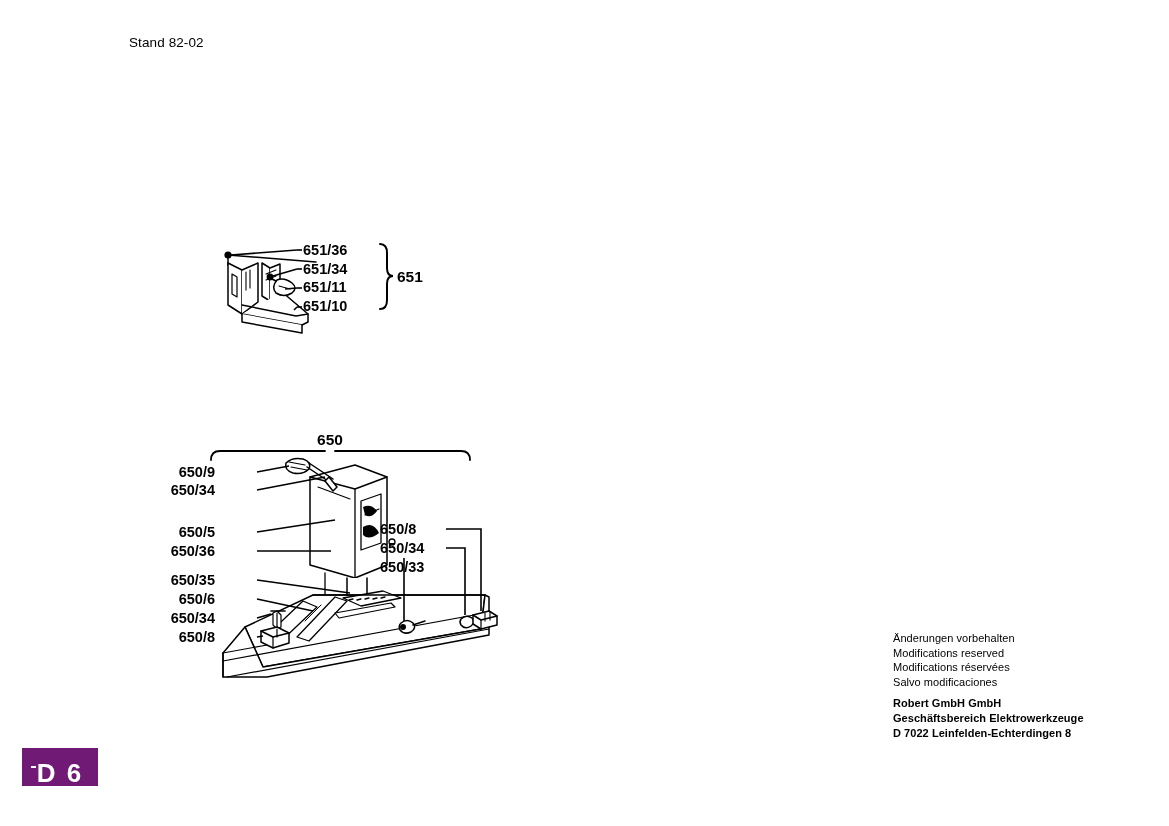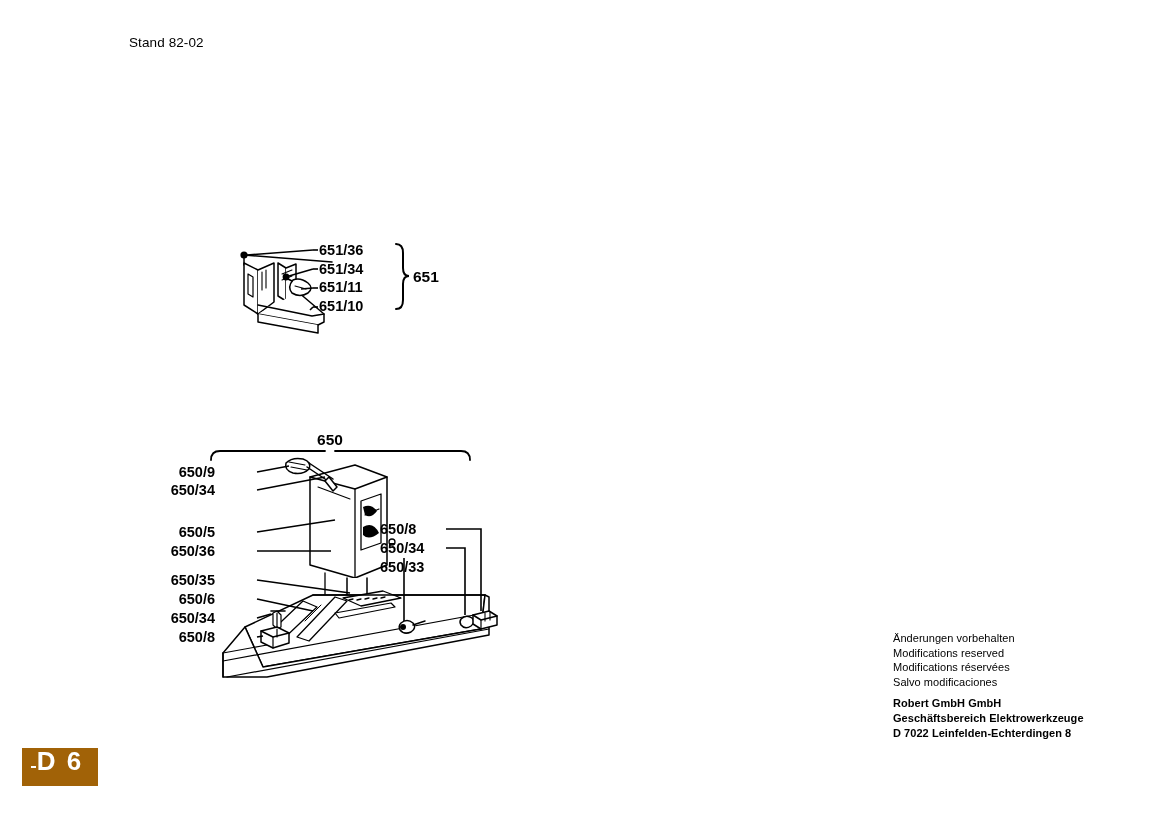--- a/index.html
+++ b/index.html
@@ -37,21 +37,21 @@
     font-weight: normal;
     margin-top: 7px;
     letter-spacing: 0.1px;
     white-space: nowrap;
   }
 
   
   .figure {
     position: absolute;
   }
-  #figure-651 { left: 200px; top: 230px; text-align: right; }
+  #figure-651 { left: 184px; top: 230px; text-align: right; }
   #figure-650 { left: 185px; top: 415px; }
 
   .figure svg { display: block; overflow: visible; }
 
   
   .lbl {
     font-family: "Liberation Sans", sans-serif;
     font-weight: bold;
     font-size: 14.5px;
     fill: #000;
@@ -76,23 +76,23 @@
   #footer-text .grp2 { font-weight: bold; margin-top: 7px; }
   #footer-text div { white-space: nowrap; }
 
   
   #page-badge {
     position: absolute;
     left: 22px;
     top: 748px;
     width: 76px;
     height: 38px;
-    background: #a16207;
+    background: #701a75;
     display: flex;
-    align-items: flex-start;
+    align-items: flex-end;
     justify-content: center;
   }
   #page-badge-label {
     color: #ffffff;
     font-weight: bold;
     font-size: 26px;
     letter-spacing: 2px;
     line-height: 1;
   }
   #page-badge-dash {

